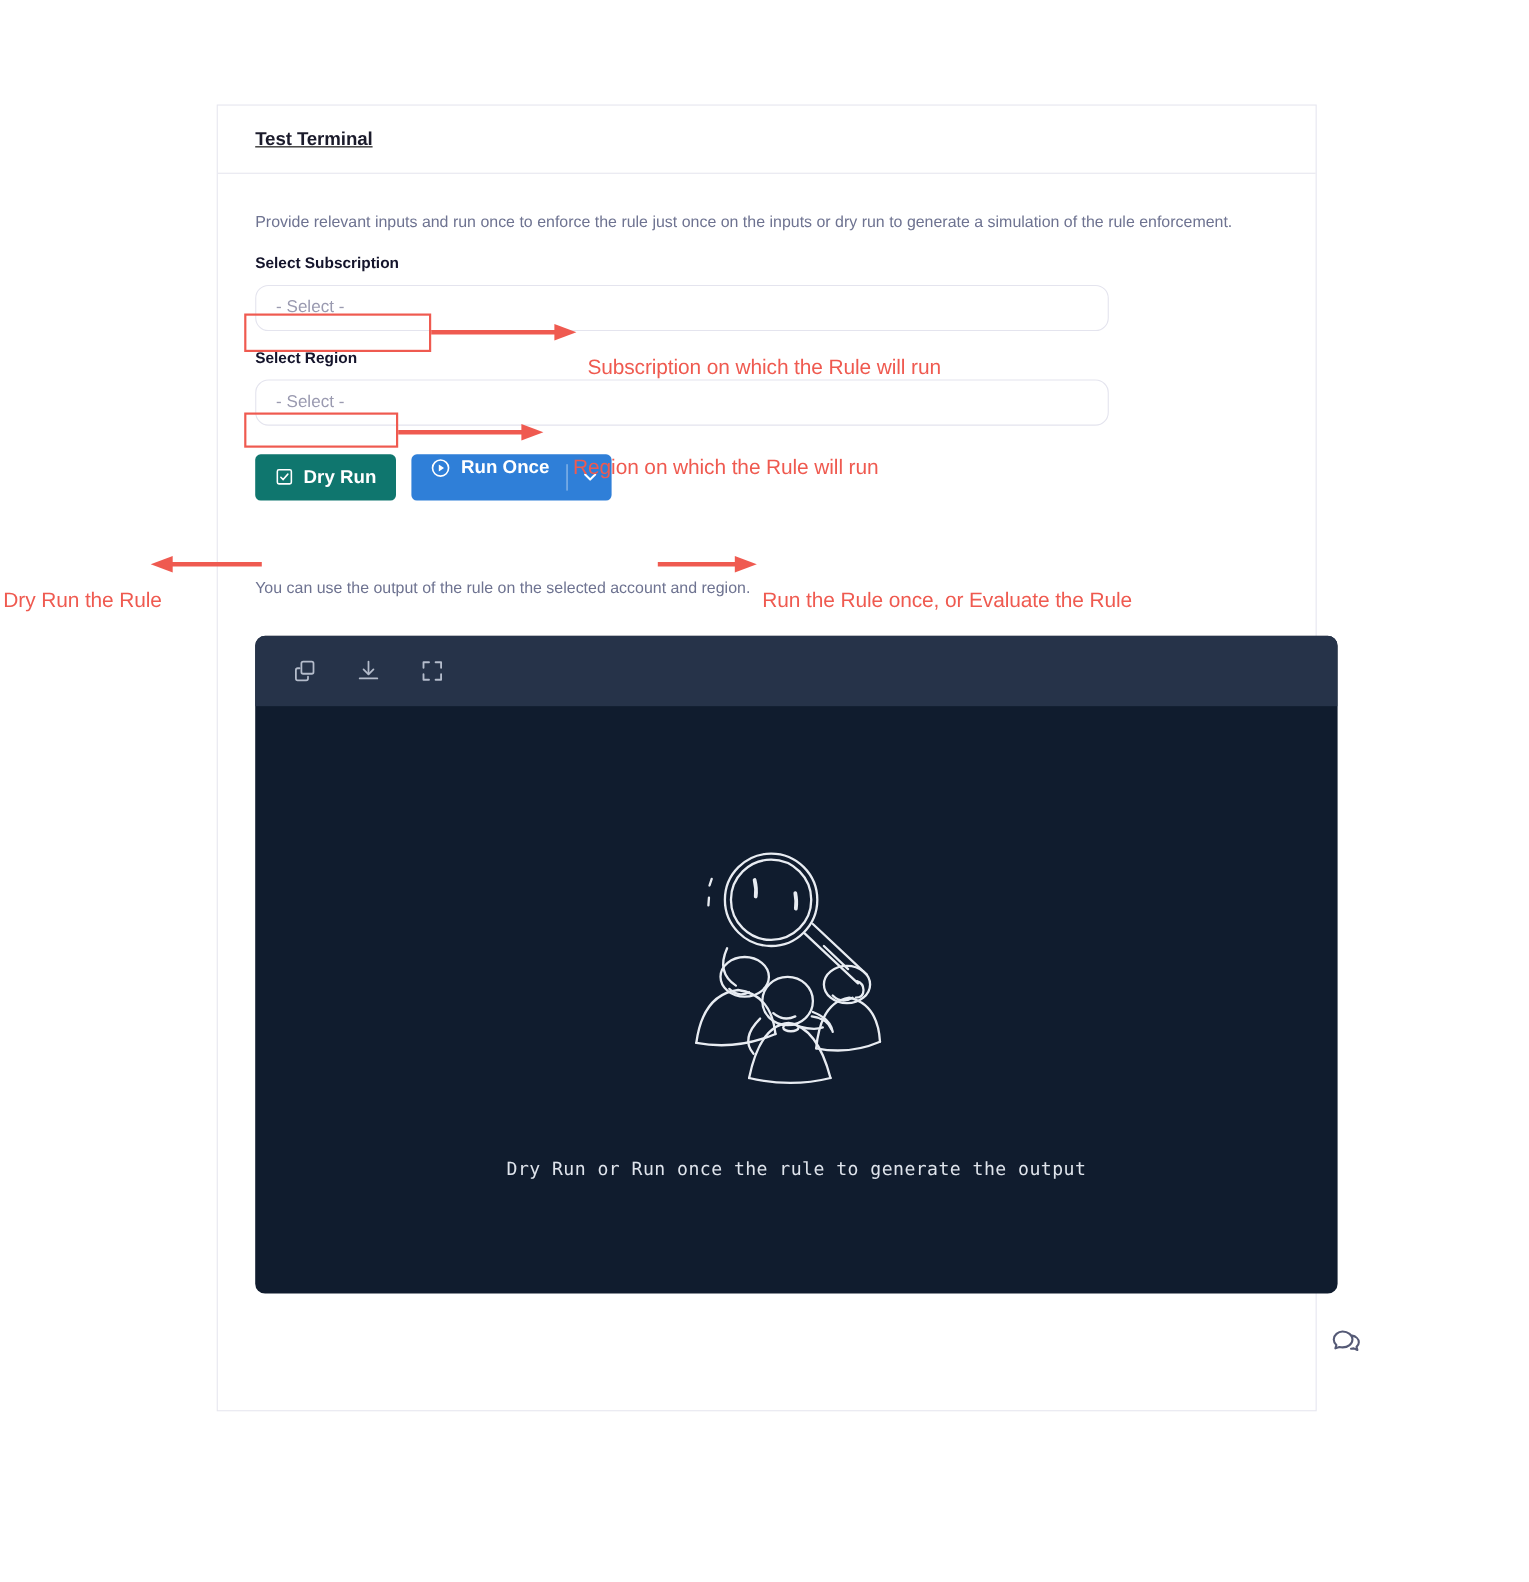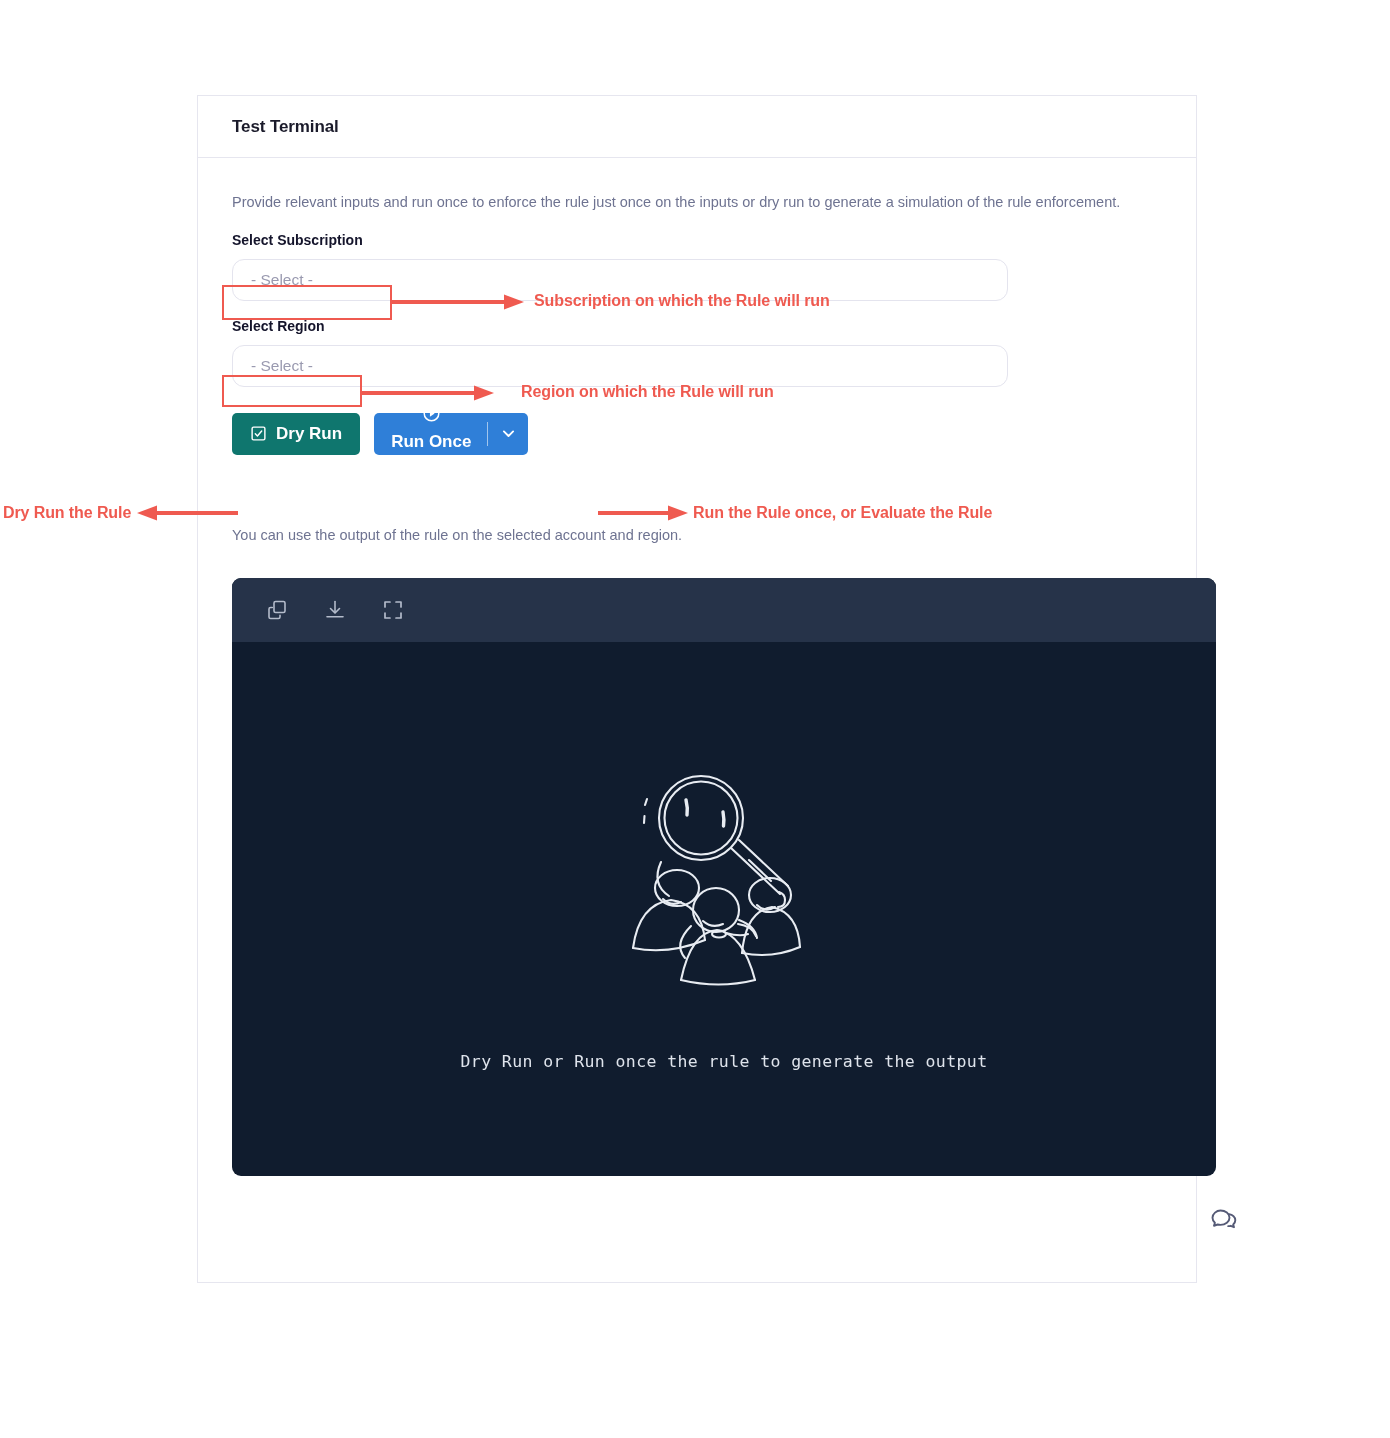--- a/index.html
+++ b/index.html
@@ -27,20 +27,21 @@
     border: 1px solid #e6e6ef;
     box-sizing: border-box;
   }
   .card-header {
     height: 62px;
     border-bottom: 1px solid #e6e6ef;
     display: flex;
     align-items: center;
     padding: 0 34px;
     box-sizing: border-box;
+    text-decoration: underline;
   }
   .card-title {
     font-size: 17px;
     font-weight: bold;
     color: #1b1b2b;
     letter-spacing: -0.1px;
   }
   .card-body {
     padding: 32px 34px 0 34px;
     box-sizing: border-box;
@@ -110,21 +111,20 @@
   }
   .btn-dry { background: #0f766e; gap: 9px; }
   .btn-run { background: #2f7fd8; padding: 0; }
   .btn-run-main {
     display: inline-flex;
     align-items: center;
     gap: 9px;
     padding: 0 16px 17px 17px;
     height: 42px;
     cursor: pointer;
-    flex-direction: column;
   }
   .btn-run-divider {
     width: 1px;
     height: 24px;
     background: rgba(255,255,255,0.55);
   }
   .btn-run-caret {
     display: inline-flex;
     align-items: center;
     justify-content: center;
@@ -192,24 +192,25 @@
   
   .anno-box {
     position: absolute;
     border: 2px solid #ef5a50;
     box-sizing: border-box;
     background: transparent;
   }
   .anno-text {
     position: absolute;
     color: #ef5a50;
-    font-size: 16px;
-    font-weight: bold;
+    font-size: 19px;
+    font-weight: normal;
     white-space: nowrap;
     letter-spacing: -0.1px;
+    margin-top: 32px;
   }
   .anno-arrow {
     position: absolute;
     height: 22px;
     overflow: visible;
   }
   .anno-arrow svg { display: block; overflow: visible; }
 </style>
 </head>
 <body>

